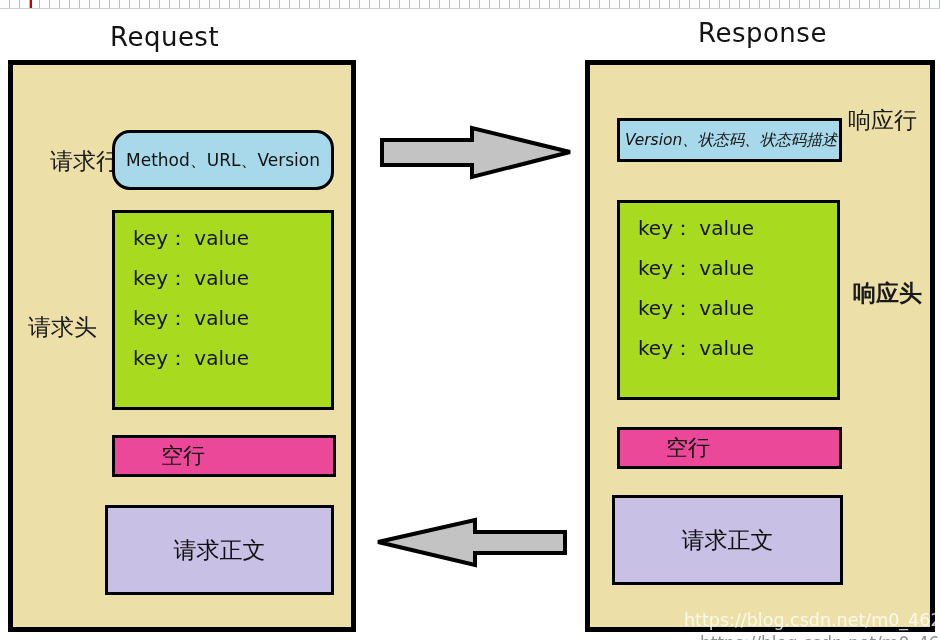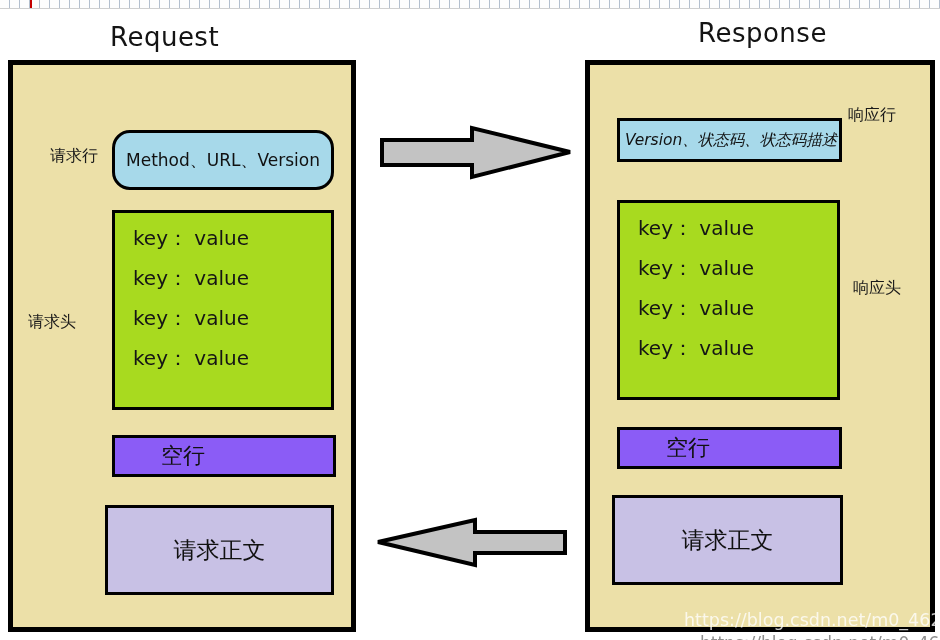--- a/index.html
+++ b/index.html
@@ -26,38 +26,38 @@
   .panel{
     position:absolute;top:60px;height:572px;background:#ece0a8;
     border:5px solid #000;box-sizing:border-box;
   }
   .panel.left{left:8px;width:348px;}
   .panel.right{left:585px;width:350px;}
 
   .inner{position:absolute;box-sizing:border-box;border:3px solid #000;}
   .line-box{background:#a7d9ea;display:flex;align-items:center;}
   .headers-box{background:#a8da1f;}
-  .blank-box{background:#8b5cf6;display:flex;align-items:center;}
+  .blank-box{background:#ec4899;display:flex;align-items:center;}
   .body-box{background:#c8c1e5;display:flex;align-items:center;justify-content:center;}
 
-  .cjk-label{position:absolute;font-size:16px;color:#1a1a1a;white-space:nowrap;}
+  .cjk-label{position:absolute;font-size:23px;color:#1a1a1a;white-space:nowrap;}
 
   
   .left .line-box{left:99px;top:65px;width:222px;height:60px;justify-content:center;font-size:17px;border-radius:18px;}
   .left .req-line-label{left:9px;top:81px;margin-left:28px;}
   .left .headers-box{left:99px;top:145px;width:222px;height:200px;}
   .left .req-headers-label{left:15px;top:231px;margin-top:16px;}
   .left .blank-box{left:99px;top:370px;width:224px;height:42px;}
   .left .body-box{left:92px;top:440px;width:229px;height:90px;font-size:23px;}
 
   
   .right .line-box{left:27px;top:53px;width:225px;height:44px;font-size:15.5px;padding-left:5px;font-style:italic;}
   .right .resp-line-label{left:258px;top:40px;}
   .right .headers-box{left:27px;top:135px;width:223px;height:200px;}
-  .right .resp-headers-label{left:263px;top:213px;}
+  .right .resp-headers-label{left:263px;top:213px;font-weight:bold;}
   .right .blank-box{left:27px;top:362px;width:225px;height:42px;}
   .right .body-box{left:22px;top:430px;width:231px;height:90px;font-size:23px;}
 
   .kv-line{
     height:40px;line-height:40px;padding-left:18px;font-size:20px;color:#151515;
   }
   .headers-box .pad{padding-top:5px;}
   .blank-text{font-size:22px;padding-left:46px;}
 
   .arrow-svg{position:absolute;}

